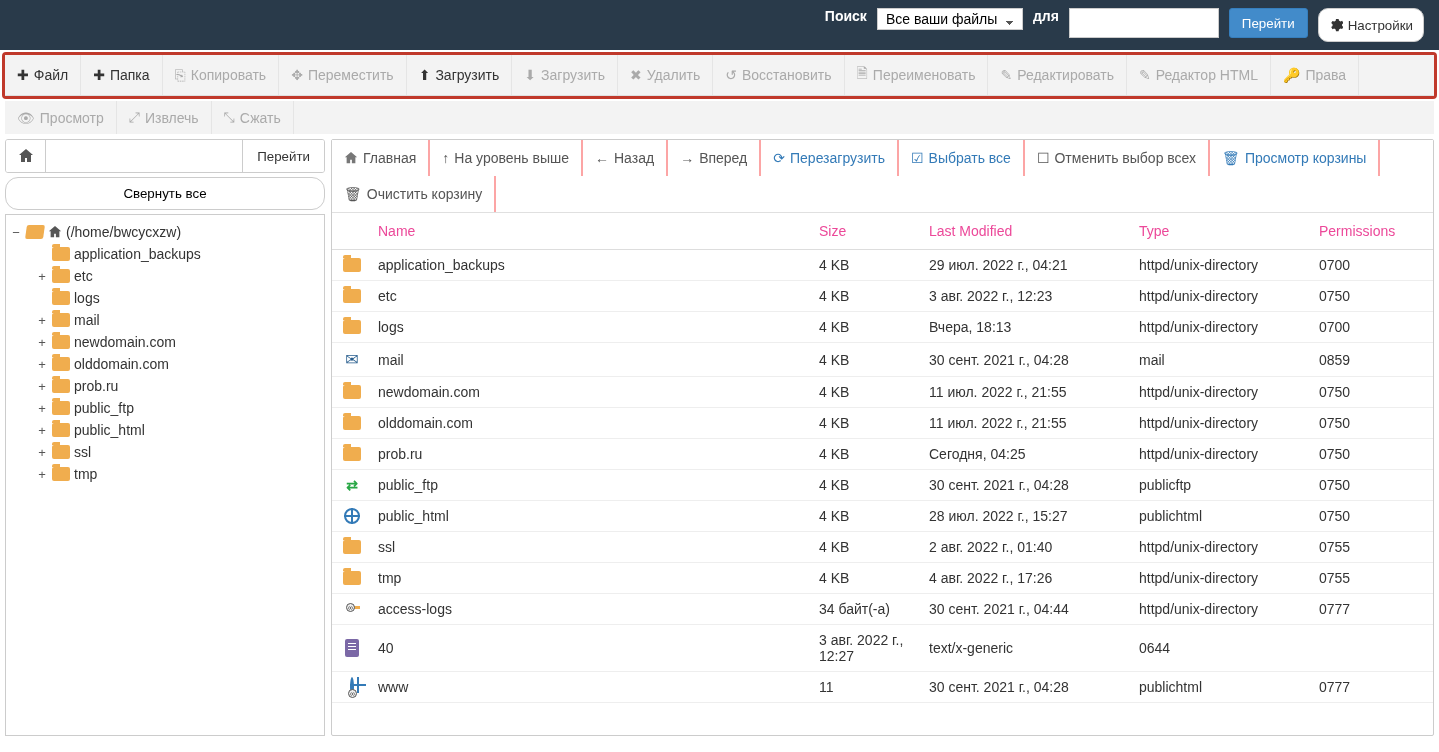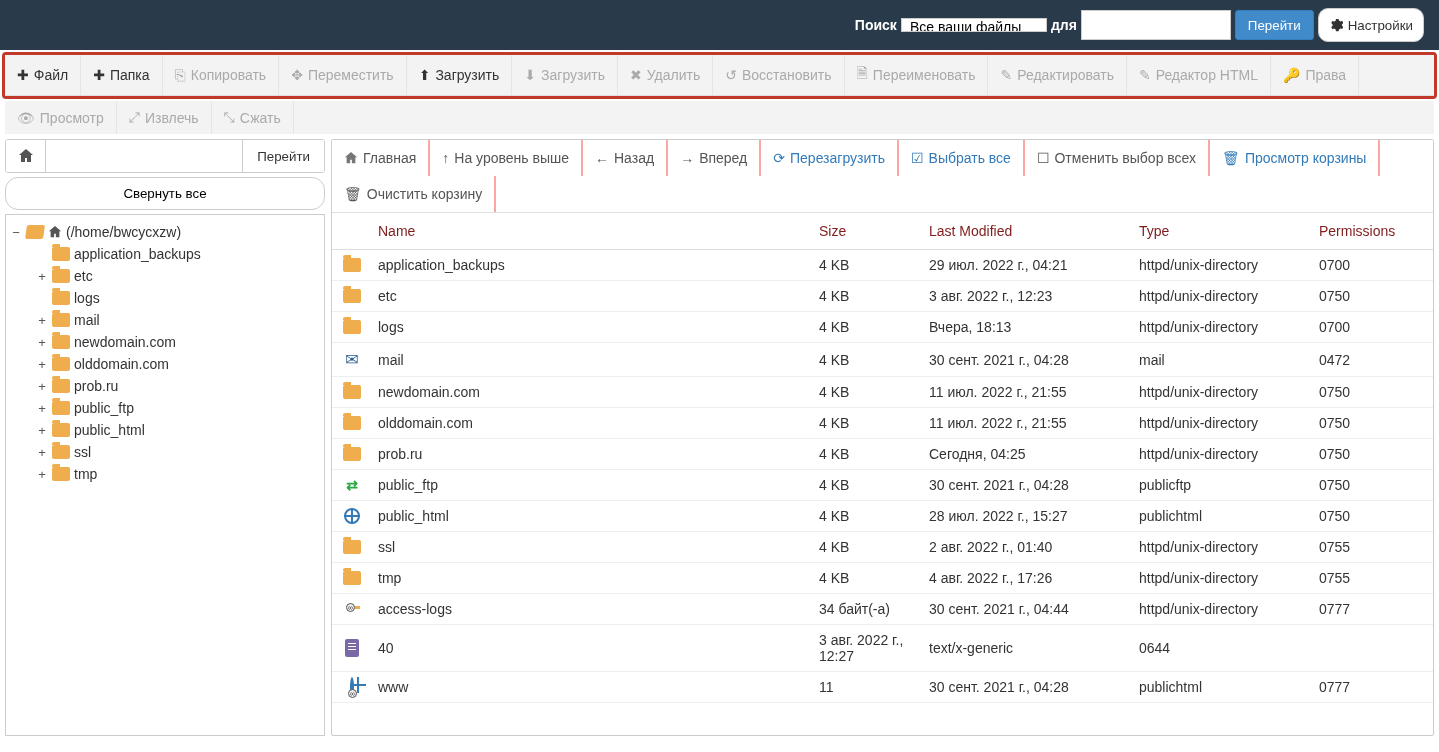--- a/index.html
+++ b/index.html
@@ -1,23 +1,23 @@
 <!DOCTYPE html>
 <html><head>
 <meta charset="utf-8">
 <style>
 *{box-sizing:border-box;margin:0;padding:0;font-family:Arial,Helvetica,sans-serif}
 body{background:#fff;font-size:14px;color:#333}
 .header{background:#293a4a;height:50px;display:flex;align-items:center;padding:0 15px;color:#fff}
 .logo{display:flex;align-items:center;gap:8px}
 .logo-svg{width:26px;height:26px}
 .app-title{font-size:18px;font-weight:normal}
-.header-right{margin-left:auto;display:flex;align-items:center;gap:4px}
+.header-right{margin-left:auto;display:flex;align-items:flex-start;gap:10px}
 .search-label{font-weight:bold;color:#fff}
-.search-select{height:14px;background:#fff;border:1px solid #ccc;padding:0 24px 0 8px;font-size:14px;appearance:none;-webkit-appearance:none;background-image:linear-gradient(45deg,transparent 50%,#555 50%),linear-gradient(135deg,#555 50%,transparent 50%);background-position:calc(100% - 12px) 12px,calc(100% - 8px) 12px;background-size:4px 4px,4px 4px;background-repeat:no-repeat;min-width:140px}
+.search-select{height:22px;background:#fff;border:1px solid #ccc;padding:0 24px 0 8px;font-size:14px;appearance:none;-webkit-appearance:none;background-image:linear-gradient(45deg,transparent 50%,#555 50%),linear-gradient(135deg,#555 50%,transparent 50%);background-position:calc(100% - 12px) 12px,calc(100% - 8px) 12px;background-size:4px 4px,4px 4px;background-repeat:no-repeat;min-width:140px}
 .search-input{height:30px;width:150px;border:1px solid #ccc;padding:0 8px;background:#fff}
 .btn-go{height:30px;background:#428bca;border:1px solid #357ebd;color:#fff;padding:0 12px;cursor:pointer;border-radius:3px}
 .btn-settings{height:30px;background:#fff;border:1px solid #ccc;color:#333;padding:16px 10px;cursor:pointer;border-radius:10px;display:flex;align-items:center;gap:5px}
 .toolbar-wrap{border:3px solid #c0392b;border-radius:4px;margin:2px;position:relative;z-index:2}
 .toolbar{display:flex;flex-wrap:wrap;background:#f3f3f3;border-bottom:1px solid #e0e0e0}
 .toolbar-row2{display:flex;background:#f3f3f3;margin:0 5px}
 .tool-btn{display:inline-flex;align-items:center;gap:5px;padding:8px 12px;background:transparent;border:none;color:#555;cursor:pointer;font-size:14px;border-right:1px solid #e5e5e5}
 .tool-btn.enabled{color:#333}
 .tool-btn.disabled{color:#aaa}
 .main{display:flex;height:calc(100vh - 145px);padding:5px}
@@ -31,21 +31,21 @@
 .tree-row{display:flex;align-items:center;gap:4px;padding:3px 0;cursor:pointer;white-space:nowrap}
 .tree-toggle{width:12px;text-align:center;color:#555;font-size:13px}
 .tree-label{color:#333}
 .root-label{font-weight:normal}
 .content{flex:1;display:flex;flex-direction:column;margin-left:6px;border:1px solid #ccc;border-radius:2px}
 .nav-toolbar{display:flex;flex-wrap:wrap;border-bottom:1px solid #e0e0e0;background:#fff}
 .nav-btn{display:inline-flex;align-items:center;gap:5px;padding:10px 12px;background:transparent;border:none;cursor:pointer;font-size:14px;color:#555;border-right:2px solid #fca5a5}
 .nav-btn.primary{color:#337ab7}
 .table{flex:1;overflow:auto}
 .thead{display:grid;grid-template-columns:40px 1fr 110px 210px 180px 120px;padding:10px 0;border-bottom:1px solid #ddd;background:#fff}
-.thead div{color:#7f1d1d;font-weight:normal;padding-left:6px;cursor:pointer}
+.thead div{color:#ec4899;font-weight:normal;padding-left:6px;cursor:pointer}
 .thead .icon-col{padding:0}
 .trow{display:grid;grid-template-columns:40px 1fr 110px 210px 180px 120px;padding:7px 0;border-bottom:1px solid #eee;align-items:center;color:#333}
 .ticon{display:flex;justify-content:center}
 .tname,.tsize,.tdate,.ttype,.tperm{padding-left:6px}
 .folder-icon{width:18px;height:14px;background:#f0ad4e;border-radius:2px;position:relative}
 .folder-icon::before{content:"";position:absolute;top:-3px;left:0;width:8px;height:3px;background:#f0ad4e;border-radius:2px 0 0 0}
 .folder-open{width:18px;height:14px;background:#f0ad4e;border-radius:2px;position:relative;transform:skewX(-8deg)}
 .mail-icon{color:#285e8e;font-size:16px}
 .globe-icon{width:16px;height:16px;border:2px solid #337ab7;border-radius:50%;position:relative}
 .globe-icon::before{content:"";position:absolute;left:-2px;top:5px;width:16px;height:2px;background:#337ab7}
@@ -308,21 +308,21 @@
             <div class="tperm">0700</div>
           </div>
           <div class="trow">
             <div class="ticon">
               <span class="mail-icon">✉</span>
             </div>
             <div class="tname">mail</div>
             <div class="tsize">4 KB</div>
             <div class="tdate">30 сент. 2021 г., 04:28</div>
             <div class="ttype">mail</div>
-            <div class="tperm">0472</div>
+            <div class="tperm">0859</div>
           </div>
           <div class="trow">
             <div class="ticon">
               <span class="folder-icon"></span>
             </div>
             <div class="tname">newdomain.com</div>
             <div class="tsize">4 KB</div>
             <div class="tdate">11 июл. 2022 г., 21:55</div>
             <div class="ttype">httpd/unix-directory</div>
             <div class="tperm">0750</div>

